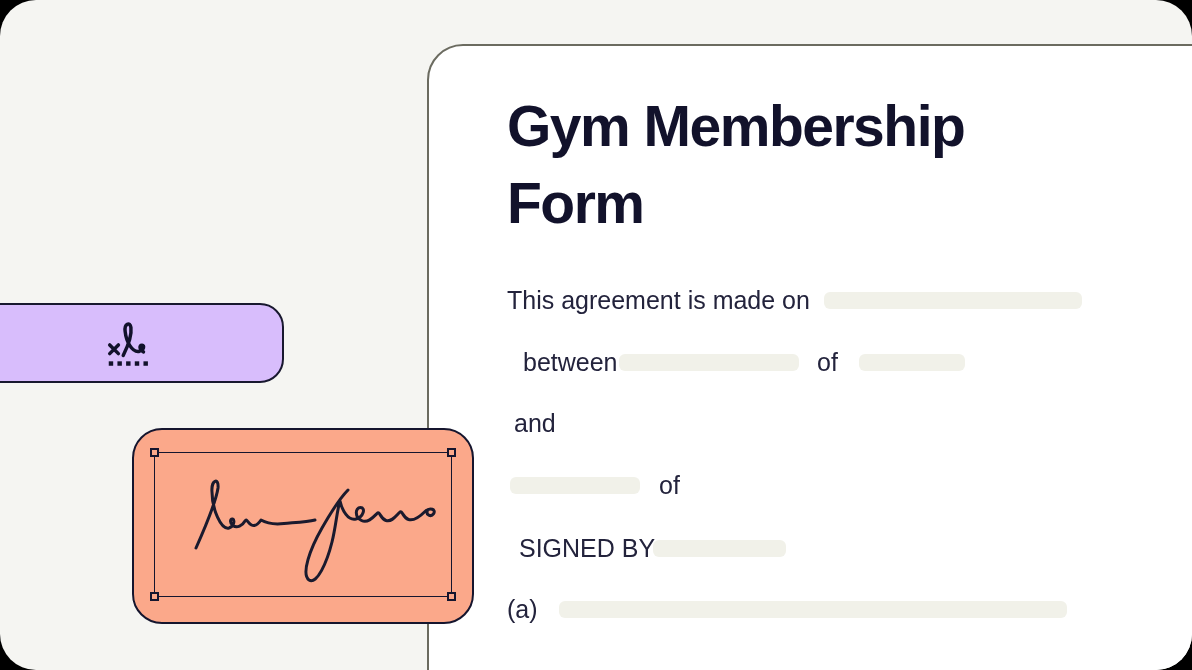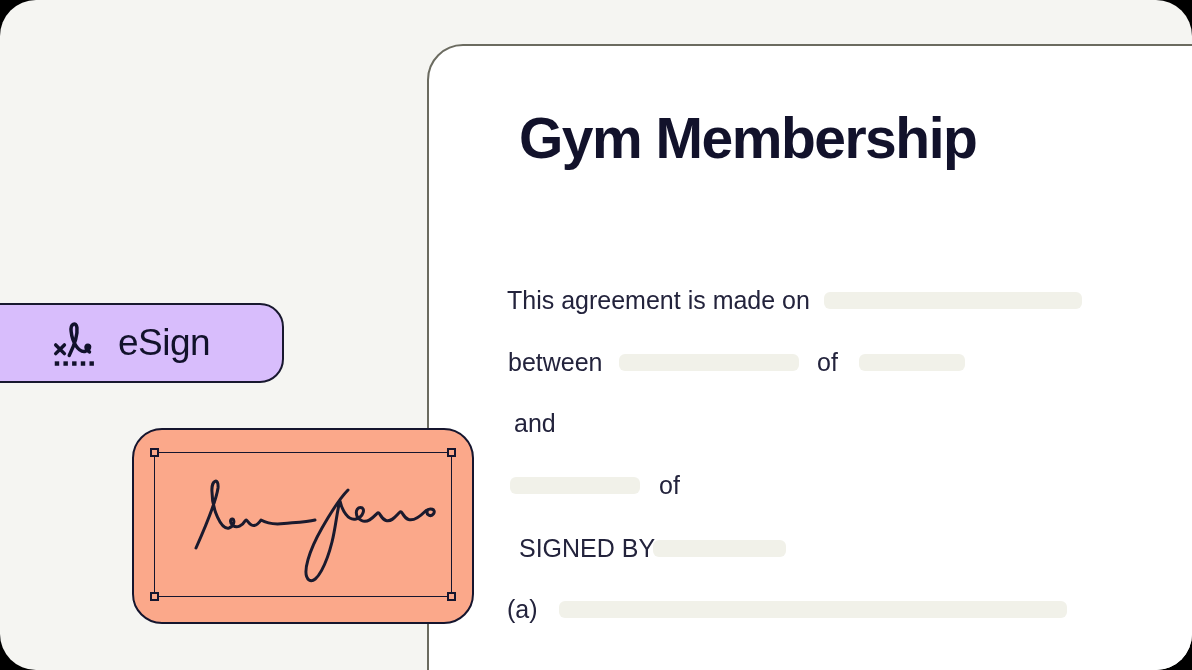--- a/index.html
+++ b/index.html
@@ -7,21 +7,21 @@
   .canvas{
     position:relative;width:1192px;height:670px;overflow:hidden;
     border-radius:36px;background:#f5f5f2;
   }
   
   .doc-card{
     position:absolute;left:427px;top:44px;right:-6px;bottom:-6px;
     background:#ffffff;border:2px solid #6b6b60;border-radius:36px 0 0 0;
   }
   .doc-title{
-    position:absolute;left:78px;top:42px;margin:12px;
+    position:absolute;left:78px;top:42px;margin:0;
     font-size:57px;font-weight:700;letter-spacing:-1.5px;line-height:77px;
     color:#12122b;
   }
   .doc-title span{display:block;}
   .row{position:absolute;left:78px;height:30px;line-height:30px;
        font-size:25px;color:#23233c;white-space:nowrap;}
   .row .t{position:absolute;top:0;line-height:30px;text-align:center;}
   .ph{position:absolute;top:7px;height:17px;border-radius:6px;background:#f1f1e9;}
   .r1{top:239px;}  .r1 .ph{left:317px;width:258px;}
   .r2{top:301px;}  .r2 .ph-b{left:112px;width:180px;}  .r2 .of{left:310px;}  .r2 .ph-c{left:352px;width:106px;}
@@ -57,29 +57,30 @@
   .sig{position:absolute;left:0;top:0;}
 </style>
 </head>
 <body>
 
 <div class="canvas">
 
   <div class="doc-card">
     <h1 class="doc-title">
       <span>Gym Membership</span>
+      <span>Form</span>
     </h1>
 
     <div class="row r1">
       <span class="t">This agreement is made on</span>
       <span class="ph"></span>
     </div>
 
     <div class="row r2">
-      <span class="t" style="left:1px">between</span>
+      <span class="t" style="left:16px">between</span>
       <span class="ph ph-b"></span>
       <span class="t of">of</span>
       <span class="ph ph-c"></span>
     </div>
 
     <div class="row r3">
       <span class="t" style="left:7px">and</span>
     </div>
 
     <div class="row r4">
@@ -106,21 +107,20 @@
         <path d="M22,41 C26,33 31,20 30,12 C29,5.5 23,8 24,16 C25,26 31,38.5 39,36.5 C43.2,35.3 44.5,30.5 41.5,30.2 C38.5,30 38.5,35 43,37.2"></path>
       </g>
       <g fill="#12122b">
         <rect x="7" y="47" width="4.6" height="4.6"></rect>
         <rect x="16" y="47" width="4.6" height="4.6"></rect>
         <rect x="25" y="47" width="4.6" height="4.6"></rect>
         <rect x="34" y="47" width="4.6" height="4.6"></rect>
         <rect x="43" y="47" width="4.6" height="4.6"></rect>
       </g>
     </svg>
-    <span class="label">eSign</span>
   </div>
 
   <div class="sigbox">
     <div class="sel">
       <span class="handle h-tl"></span>
       <span class="handle h-tr"></span>
       <span class="handle h-bl"></span>
       <span class="handle h-br"></span>
     </div>
     <svg class="sig" width="342" height="196" viewBox="0 0 342 196">

